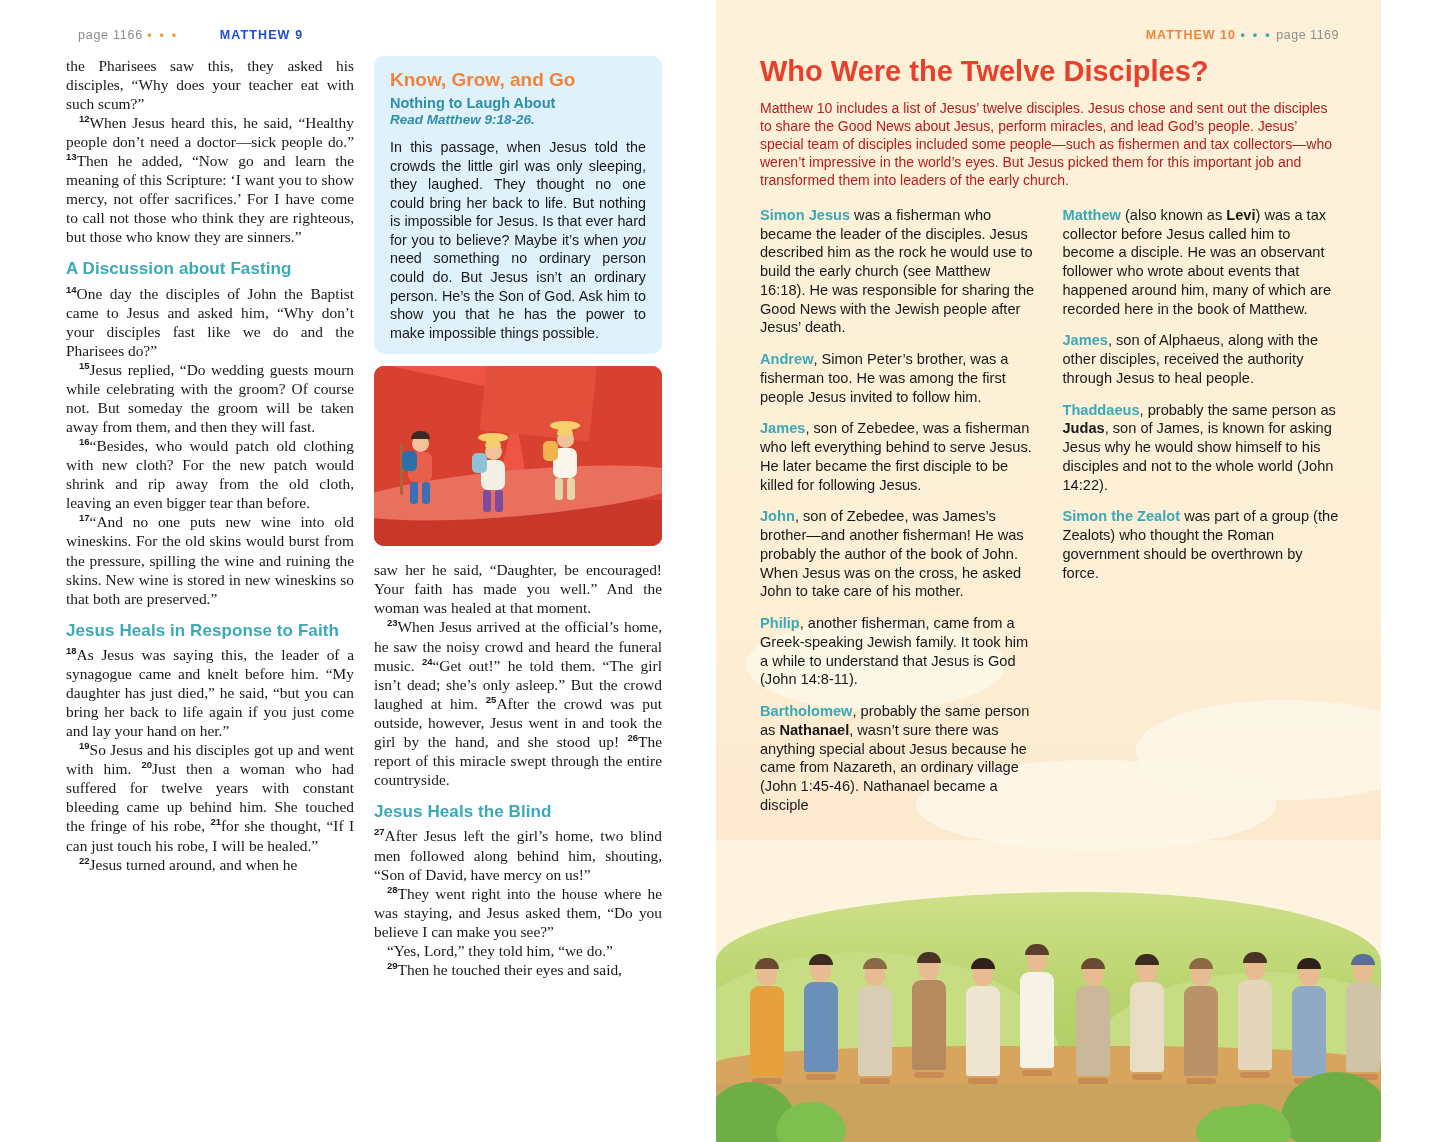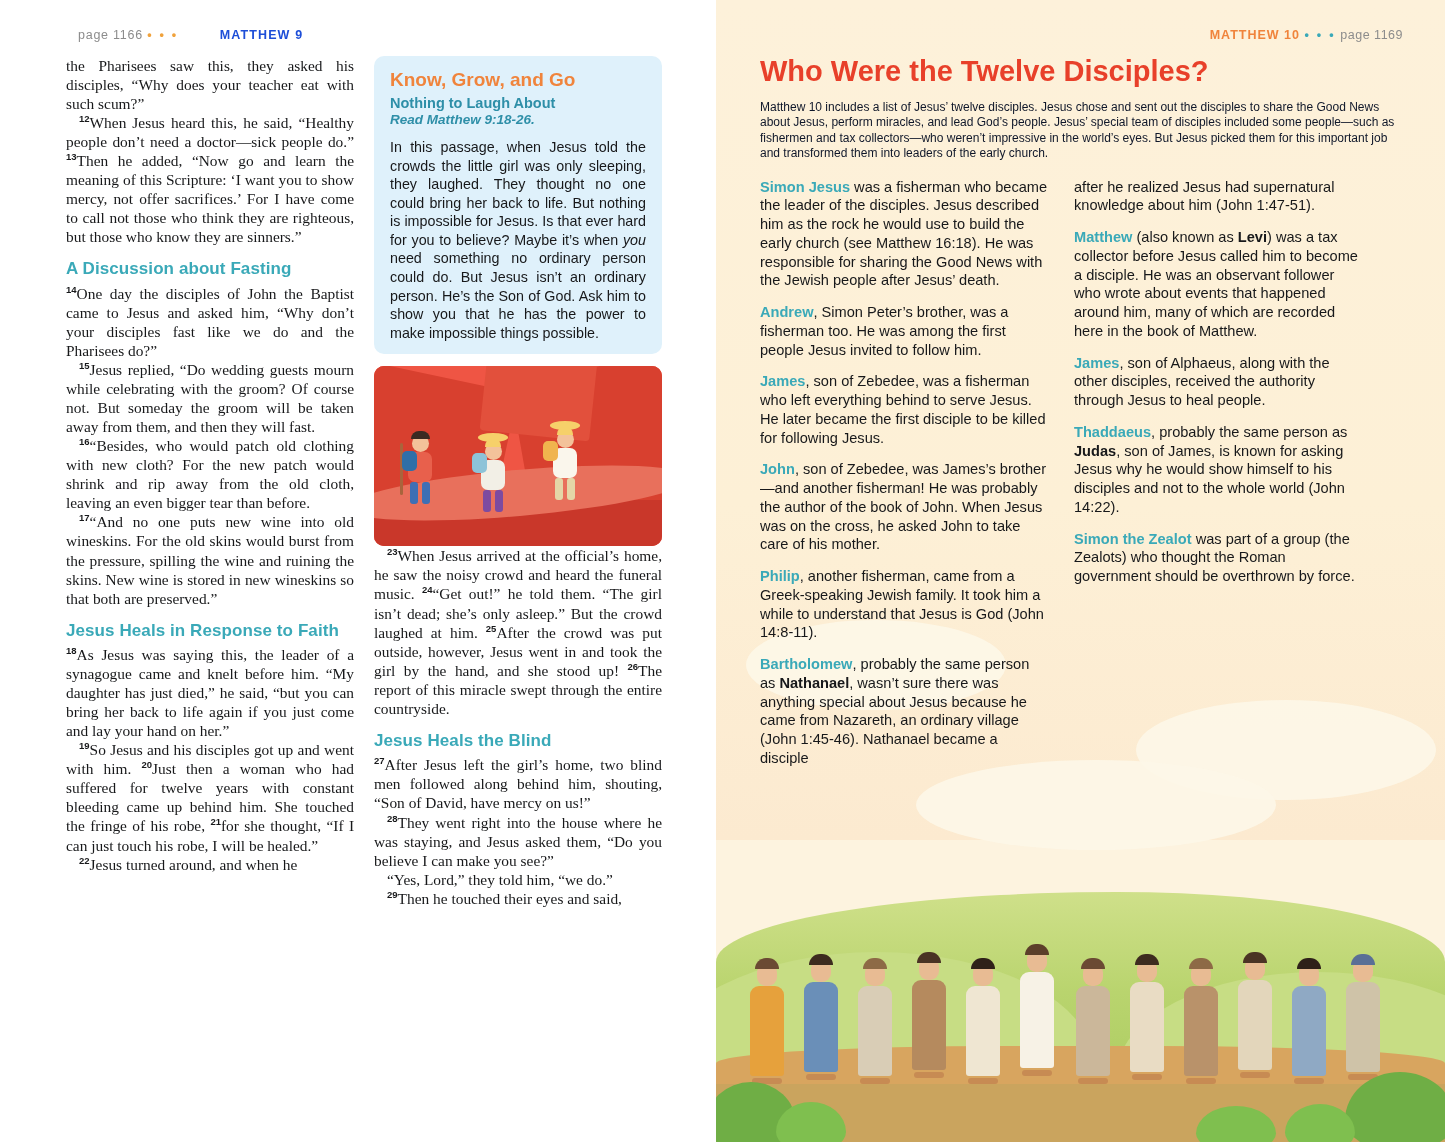--- a/index.html
+++ b/index.html
@@ -102,21 +102,21 @@
   .hiker .hat2 { width:16px;height:8px;border-radius:7px 7px 0 0;background:#f6d06a;margin:0 auto -4px;position:relative;z-index:3;}
   .hiker .body { width:24px;height:30px;border-radius:7px;margin:0 auto; }
   .hiker .legs { width:22px;height:22px;margin:0 auto; position:relative; }
   .hiker .legs i { position:absolute; width:8px;height:22px;border-radius:3px;background:#3e6fb5; }
   .hiker .legs i.l{left:1px;} .hiker .legs i.r{right:1px;}
   .hiker .pack { position:absolute; width:15px;height:20px;border-radius:5px; top:20px; }
   .hiker .pole { position:absolute; width:3px;height:52px;background:#a9643c;top:12px; border-radius:2px;}
 
   
   .page-right {
-    width:729px; height:1142px;
+    width:665px; height:1142px;
     background:#fdf3df;
     position:relative; overflow:hidden;
     padding:28px 42px 0 44px;
   }
   .page-right .cloudbg {
     position:absolute; left:0; right:0; top:0; height:840px;
     background:linear-gradient(#fdf1da 0%, #fdf0d6 60%, #fcead0 100%);
   }
   .cloud { position:absolute; background:#fdf7e8; border-radius:50%; opacity:.9; }
   .folio-right {
@@ -132,21 +132,21 @@
 
   h1.rtitle {
     position:relative;
     font-family:"Liberation Sans", sans-serif;
     color:#e8402a; font-size:29px; font-weight:700;
     margin:0 0 12px 0; line-height:1.1;
   }
   p.intro {
     position:relative;
     font-family:"Liberation Sans", sans-serif;
-    font-size:12px; line-height:1.285; color:#0f172a;
+    font-size:14px; line-height:1.285; color:#b91c1c;
     margin:4px 0 16px 0;
   }
   .rcols { position:relative; display:flex; gap:26px; }
   .rcol { width:288px; }
   .rcol p {
     font-family:"Liberation Sans", sans-serif;
     font-size:14.6px; line-height:1.285; color:#17181a;
     margin:0 0 13px 0;
   }
   .nm { color:#3aa9b8; font-weight:700; }
@@ -267,20 +267,21 @@
             <div class="head"></div>
             <div class="body" style="background:#faf6ec;"></div>
             <div class="pack" style="background:#f0b44e;left:-7px;"></div>
             <div class="legs">
                 <i class="l" style="background:#e4d6a8;"></i>
                 <i class="r" style="background:#e4d6a8;"></i>
               </div>
           </div>
         </div>
 
+        <p style="margin-top:14px;"><span>saw her he said, “Daughter, be encouraged! Your faith has made you well.” And the woman was healed at that moment.</span></p>
         <p class="ind"><span class="vnum">23</span><span>When Jesus arrived at the official’s home, he saw the noisy crowd and heard the funeral music. </span><span class="vnum">24</span><span>“Get out!” he told them. “The girl isn’t dead; she’s only asleep.” But the crowd laughed at him. </span><span class="vnum">25</span><span>After the crowd was put outside, however, Jesus went in and took the girl by the hand, and she stood up! </span><span class="vnum">26</span><span>The report of this miracle swept through the entire countryside.</span></p>
 
         <h2 class="sec">Jesus Heals the Blind</h2>
 
         <p><span class="vnum">27</span><span>After Jesus left the girl’s home, two blind men followed along behind him, shouting, “Son of David, have mercy on us!”</span></p>
         <p class="ind"><span class="vnum">28</span><span>They went right into the house where he was staying, and Jesus asked them, “Do you believe I can make you see?”</span></p>
         <p class="ind"><span>“Yes, Lord,” they told him, “we do.”</span></p>
         <p class="ind"><span class="vnum">29</span><span>Then he touched their eyes and said,</span></p>
       </div>
     </div>
@@ -308,21 +309,20 @@
       <div class="rcol">
         <p><span class="nm">Simon Jesus</span><span> was a fisherman who became the leader of the disciples. Jesus described him as the rock he would use to build the early church (see Matthew 16:18). He was responsible for sharing the Good News with the Jewish people after Jesus’ death.</span></p>
         <p><span class="nm">Andrew</span><span>, Simon Peter’s brother, was a fisherman too. He was among the first people Jesus invited to follow him.</span></p>
         <p><span class="nm">James</span><span>, son of Zebedee, was a fisherman who left everything behind to serve Jesus. He later became the first disciple to be killed for following Jesus.</span></p>
         <p><span class="nm">John</span><span>, son of Zebedee, was James’s brother—and another fisherman! He was probably the author of the book of John. When Jesus was on the cross, he asked John to take care of his mother.</span></p>
         <p><span class="nm">Philip</span><span>, another fisherman, came from a Greek-speaking Jewish family. It took him a while to understand that Jesus is God (John 14:8-11).</span></p>
         <p><span class="nm">Bartholomew</span><span>, probably the same person as </span><span class="nm2">Nathanael</span><span>, wasn’t sure there was anything special about Jesus because he came from Nazareth, an ordinary village (John 1:45-46). Nathanael became a disciple</span></p>
       </div>
 
       <div class="rcol">
-        <p><span>after he realized Jesus had supernatural knowledge about him (John 1:47-51).</span></p>
         <p><span class="nm">Matthew</span><span> (also known as </span><span class="nm2">Levi</span><span>) was a tax collector before Jesus called him to become a disciple. He was an observant follower who wrote about events that happened around him, many of which are recorded here in the book of Matthew.</span></p>
         <p><span class="nm">James</span><span>, son of Alphaeus, along with the other disciples, received the authority through Jesus to heal people.</span></p>
         <p><span class="nm">Thaddaeus</span><span>, probably the same person as </span><span class="nm2">Judas</span><span>, son of James, is known for asking Jesus why he would show himself to his disciples and not to the whole world (John 14:22).</span></p>
         <p><span class="nm">Simon the Zealot</span><span> was part of a group (the Zealots) who thought the Roman government should be overthrown by force.</span></p>
       </div>
     </div>
 
     <div class="band">
       <div class="hills"></div>
       <div class="hill2"></div>

